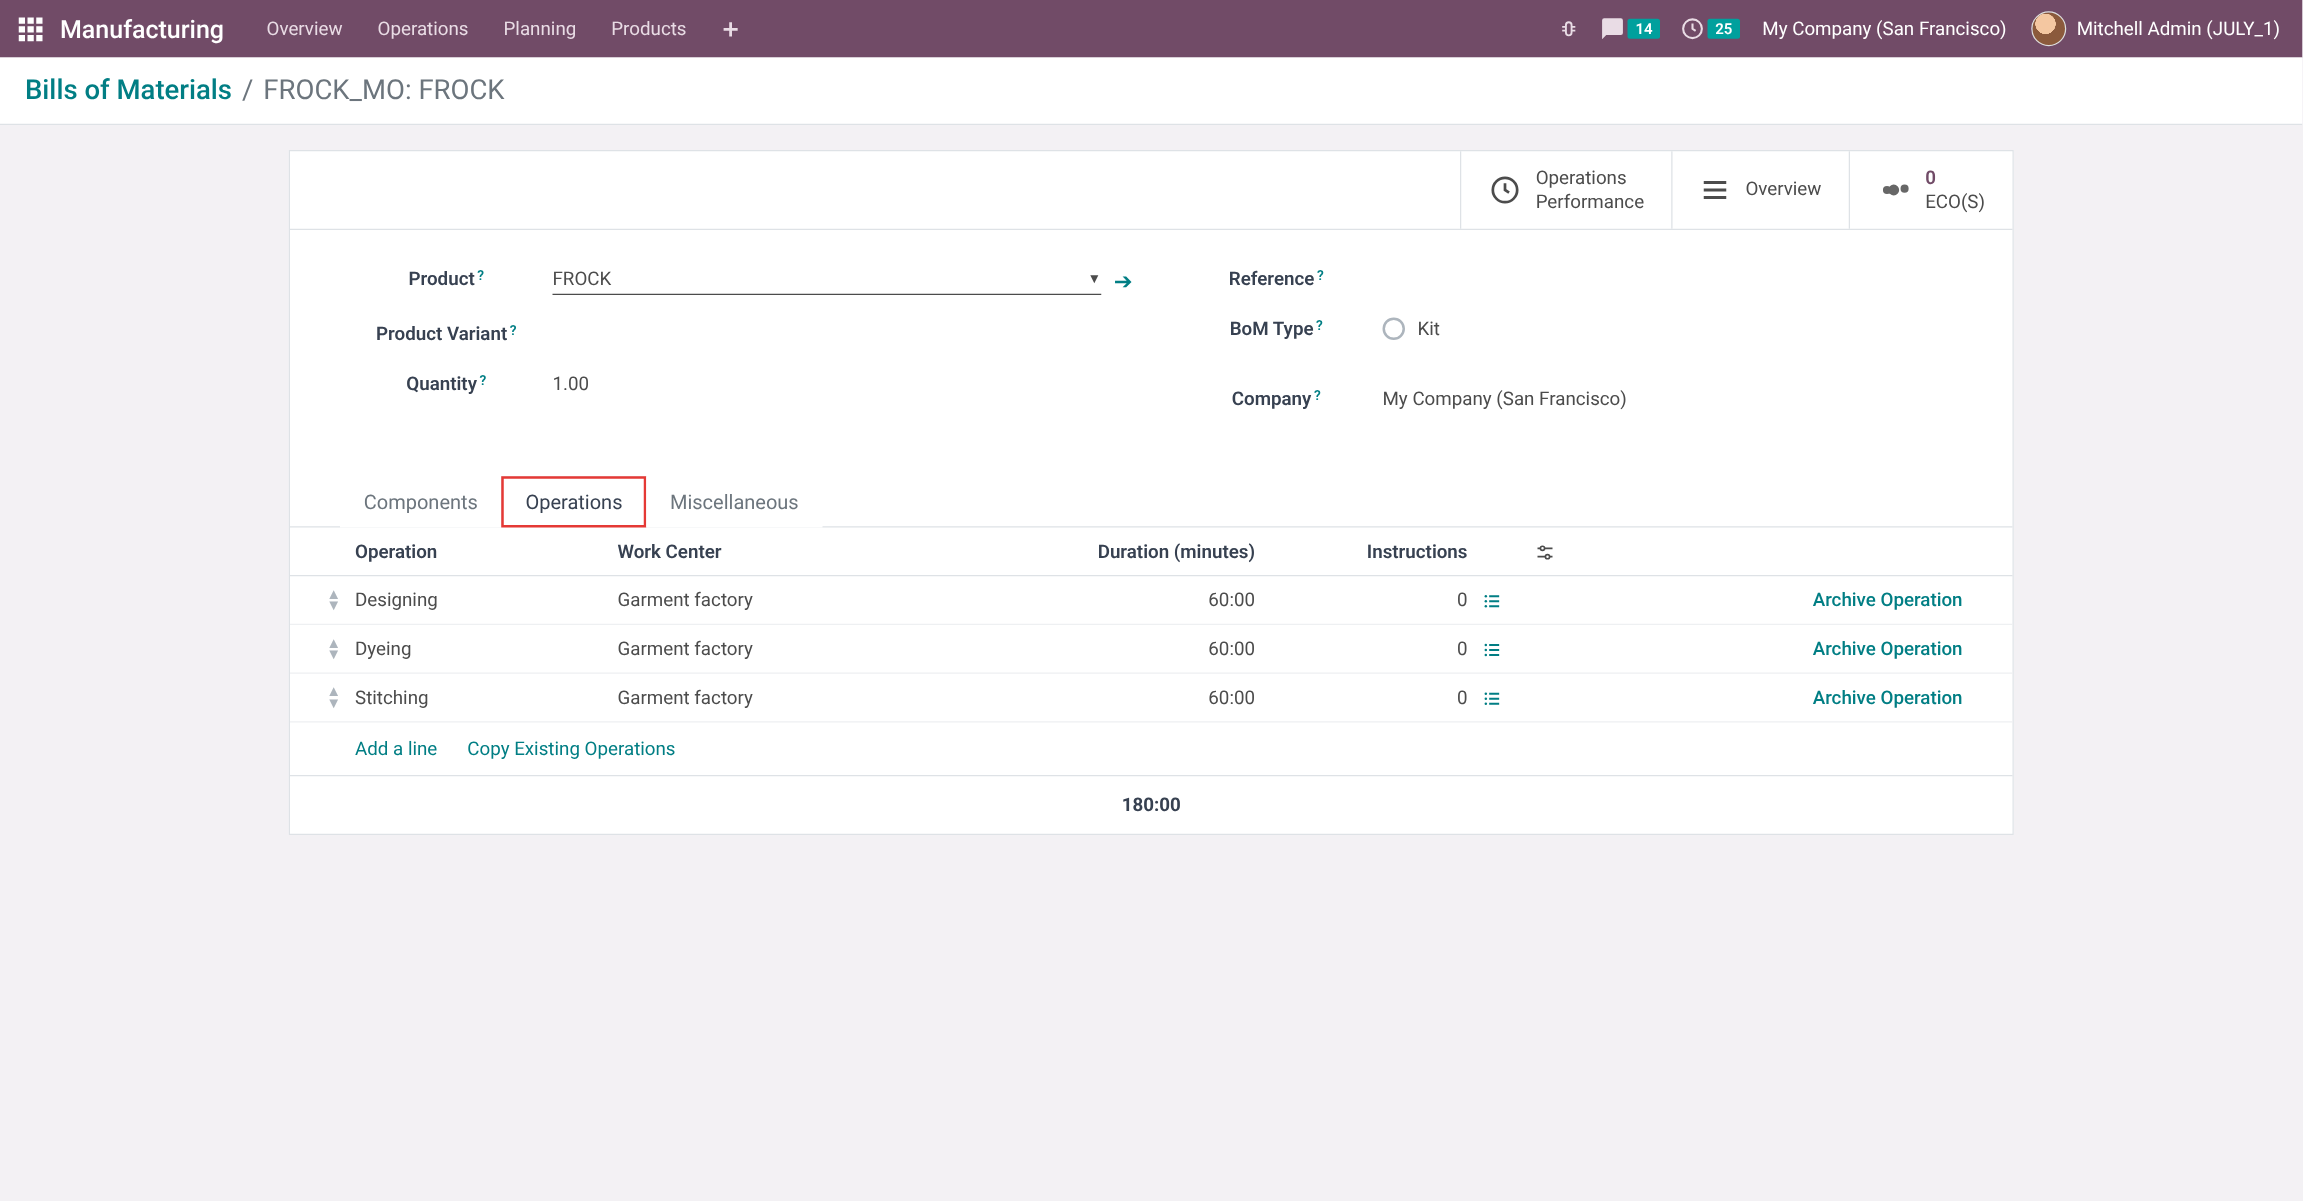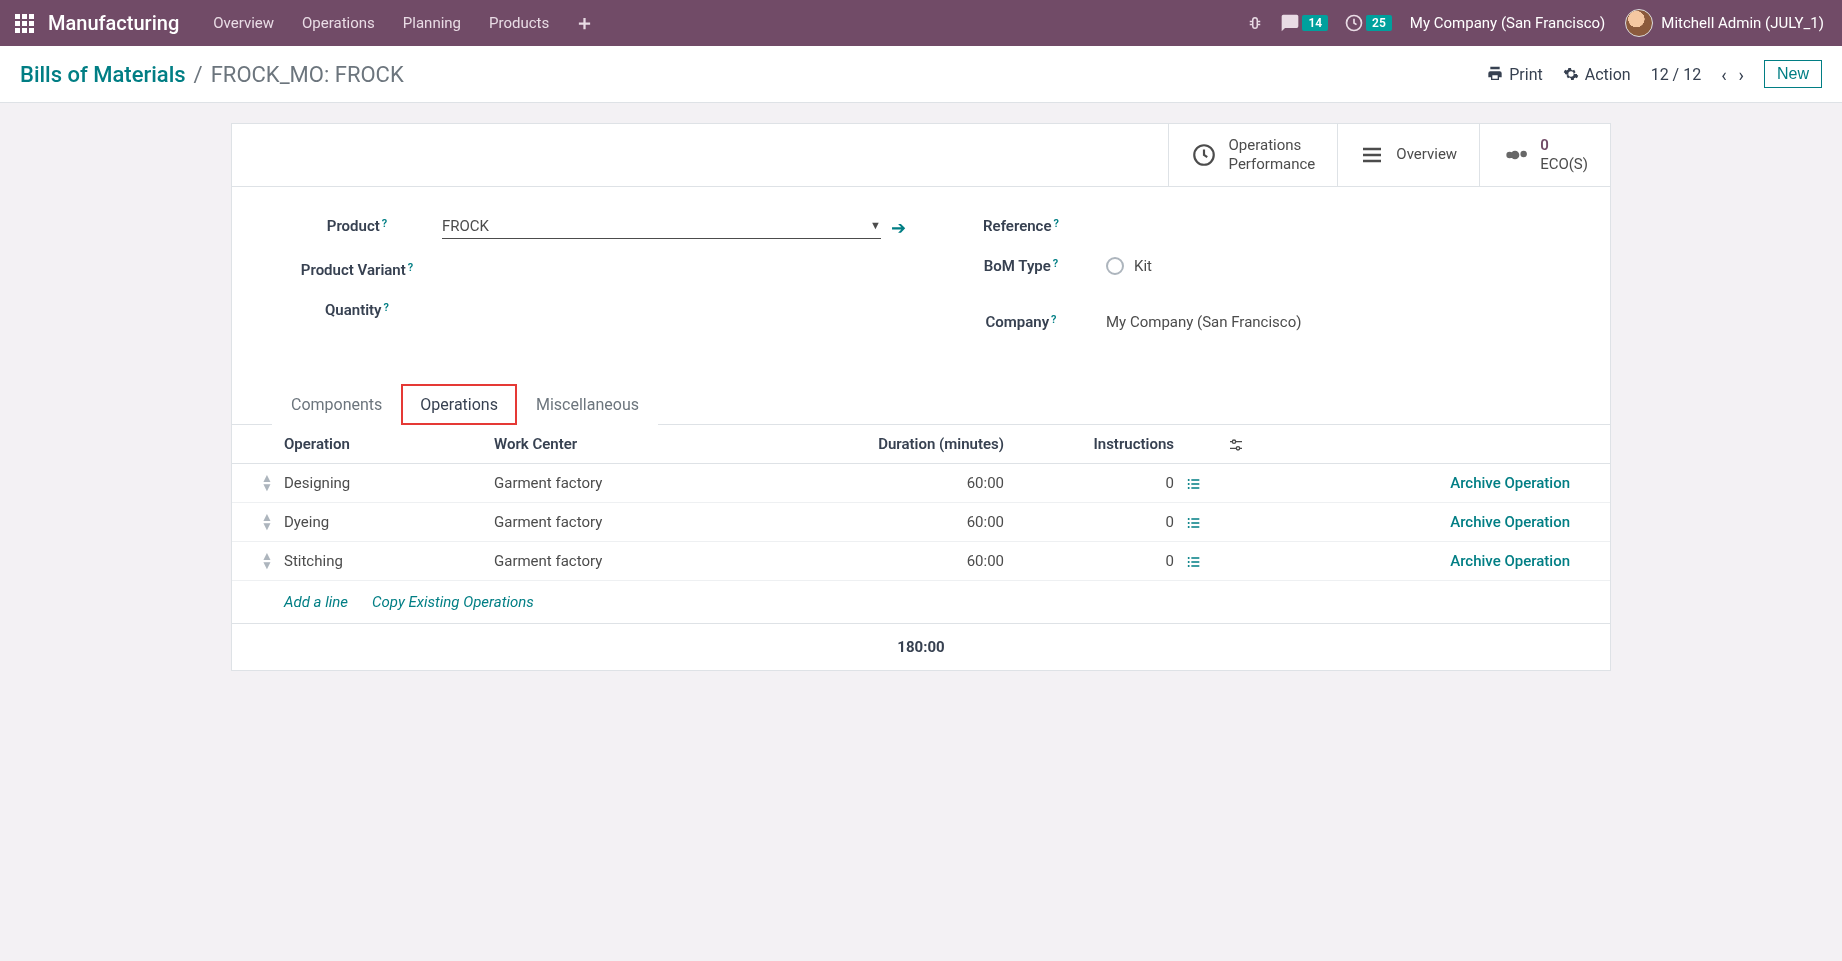--- a/index.html
+++ b/index.html
@@ -65,21 +65,21 @@
 .c-ins { flex:0 0 170px; text-align:right;}
 .c-list { flex: 0 0 40px; text-align:center;}
 .c-arch { flex:1; text-align:right;}
 .settings-icon-th { flex:0 0 30px; text-align:right;}
 
 .grid-row { display:flex; padding:10px 40px 10px 18px; font-size:15px; border-bottom:1px solid #eef0f2; align-items:center; color:#4c4c4c;}
 .drag { width:34px; color:#adb5bd; font-size:12px; display:flex; flex-direction:column; align-items:center; line-height:0.7; cursor:grab;}
 .link-action { color:#017e84; font-weight:500; cursor:pointer; }
 .list-ico { color:#017e84; cursor:pointer; }
 
-.grid-addrow { display:flex; gap:24px; padding:12px 40px 12px 52px; font-size:15px;font-style:italic; }
+.grid-addrow { display:flex; gap:24px; padding:12px 40px 12px 52px; font-size:15px; }
 .grid-addrow a { color:#017e84; cursor:pointer; }
 
 .grid-footer { text-align:center; font-weight:700; padding:14px 0; font-size:15px; border-top:1px solid #dee2e6;}
 
 svg { display:inline-block; vertical-align:middle; }
 </style>
 </head>
 <body>
 
 <div class="topbar">
@@ -129,40 +129,20 @@
   <div class="user">
     <span class="avatar"></span>
     <span>Mitchell Admin (JULY_1)</span>
   </div>
 </div>
 
 <div class="breadcrumbbar">
   <span class="crumb-link">Bills of Materials</span>
   <span class="crumb-sep">/</span>
   <span class="crumb-current">FROCK_MO: FROCK</span>
-  <div class="bb-right">
-    <div class="bb-action">
-      <svg width="16" height="16" viewBox="0 0 24 24">
-          <path fill="#374151" d="M19 8H5a3 3 0 0 0-3 3v6h4v4h12v-4h4v-6a3 3 0 0 0-3-3zm-3 11H8v-5h8zm3-14H5V1h14z"></path>
-        </svg>
-      <span>Print</span>
-    </div>
-    <div class="bb-action">
-      <svg width="16" height="16" viewBox="0 0 24 24">
-          <path fill="#374151" d="M12 8a4 4 0 1 0 0 8 4 4 0 0 0 0-8zm9 4a7 7 0 0 1-.1 1.2l2 1.6-2 3.4-2.4-1a7 7 0 0 1-2 1.2l-.4 2.6h-4l-.4-2.6a7 7 0 0 1-2-1.2l-2.4 1-2-3.4 2-1.6A7 7 0 0 1 3 12a7 7 0 0 1 .1-1.2l-2-1.6 2-3.4 2.4 1a7 7 0 0 1 2-1.2L8 3h4l.4 2.6a7 7 0 0 1 2 1.2l2.4-1 2 3.4-2 1.6c.1.4.2.8.2 1.2z"></path>
-        </svg>
-      <span>Action</span>
-    </div>
-    <div class="pager">12 / 12</div>
-    <div class="pager-arrows">
-      <span>‹</span>
-      <span>›</span>
-    </div>
-    <button class="new-btn">New</button>
-  </div>
 </div>
 
 <div class="sheet-wrap">
   <div class="sheet">
 
     <div class="statbar">
       <div class="stat-btn">
         <svg width="26" height="26" viewBox="0 0 24 24">
             <circle cx="12" cy="12" r="9" fill="none" stroke="#4c4c4c" stroke-width="2"></circle>
             <path stroke="#4c4c4c" stroke-width="2" d="M12 7v5l3 2" fill="none"></path>
@@ -202,20 +182,21 @@
             </div>
             <span class="ext-arrow">➔</span>
           </div>
         </div>
         <div class="field-row">
           <div class="field-label"><span>Product Variant</span><span class="help">?</span></div>
           <div class="field-value"></div>
         </div>
         <div class="field-row">
           <div class="field-label"><span>Quantity</span><span class="help">?</span></div>
+          <div class="field-value">1.00</div>
         </div>
       </div>
       <div class="col">
         <div class="field-row">
           <div class="field-label"><span>Reference</span><span class="help">?</span></div>
         </div>
         <div class="field-row">
           <div class="field-label"><span>BoM Type</span><span class="help">?</span></div>
           <div class="field-value">
             <div class="radio-row">

